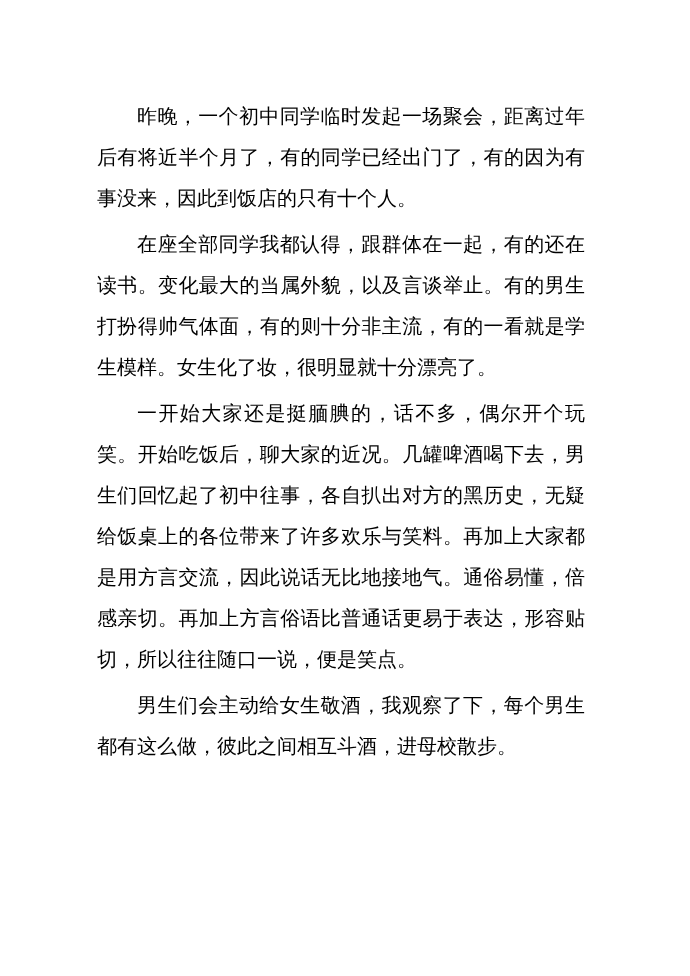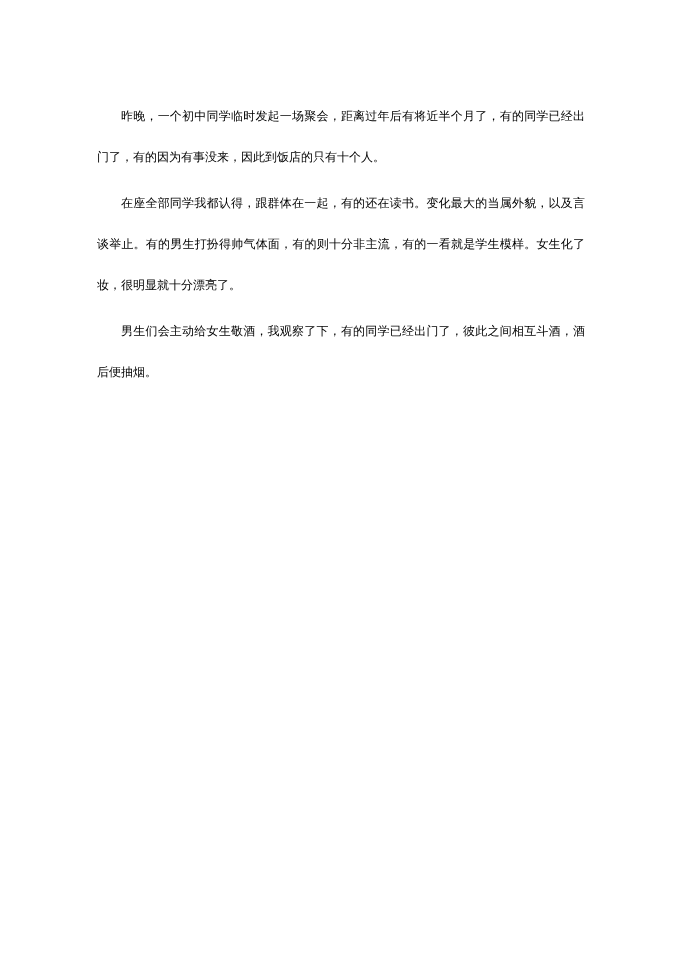--- a/index.html
+++ b/index.html
@@ -14,28 +14,29 @@
       box-sizing: border-box;
       margin: 0 auto;
       background: #ffffff;
       padding: 96px 97px 40px 97px;
       overflow: hidden;
       font-family: "Liberation Sans", "DejaVu Sans", sans-serif;
       color: #000000;
     }
     .page p {
       margin: 0 8px 5px 0;
-      font-size: 12px;
+      font-size: 20px;
       line-height: 41px;
       text-align: justify;
       text-indent: 2em;
       letter-spacing: 0;
       word-break: break-all;
     }
   </style>
 </head>
 <body>
 
 <div class="page">
   <p>昨晚，一个初中同学临时发起一场聚会，距离过年后有将近半个月了，有的同学已经出门了，有的因为有事没来，因此到饭店的只有十个人。</p>
   <p>在座全部同学我都认得，跟群体在一起，有的还在读书。变化最大的当属外貌，以及言谈举止。有的男生打扮得帅气体面，有的则十分非主流，有的一看就是学生模样。女生化了妆，很明显就十分漂亮了。</p>
-  <p>男生们会主动给女生敬酒，我观察了下，有的同学已经出门了，彼此之间相互斗酒，酒后便抽烟。</p>
+  <p>一开始大家还是挺腼腆的，话不多，偶尔开个玩笑。开始吃饭后，聊大家的近况。几罐啤酒喝下去，男生们回忆起了初中往事，各自扒出对方的黑历史，无疑给饭桌上的各位带来了许多欢乐与笑料。再加上大家都是用方言交流，因此说话无比地接地气。通俗易懂，倍感亲切。再加上方言俗语比普通话更易于表达，形容贴切，所以往往随口一说，便是笑点。</p>
+  <p>男生们会主动给女生敬酒，我观察了下，每个男生都有这么做，彼此之间相互斗酒，进母校散步。</p>
 </div>
 
 </body></html>

